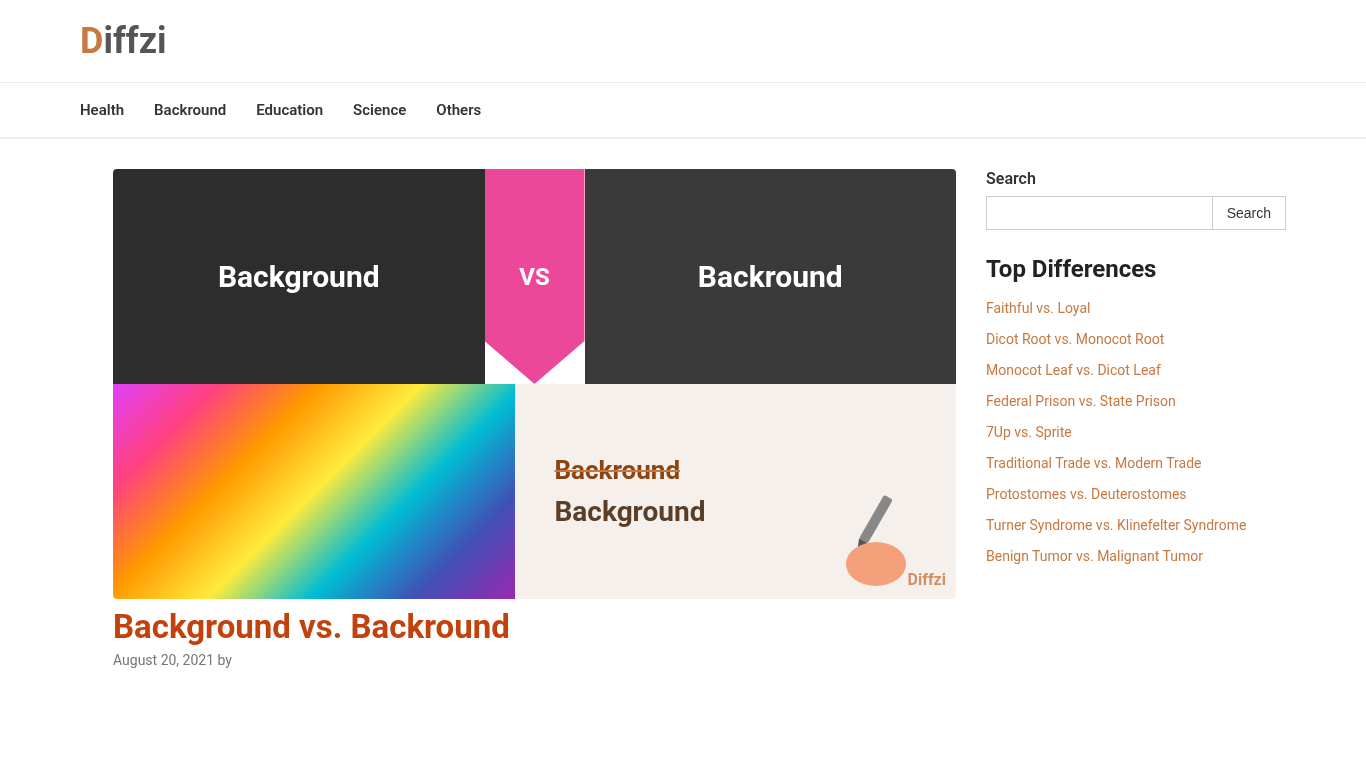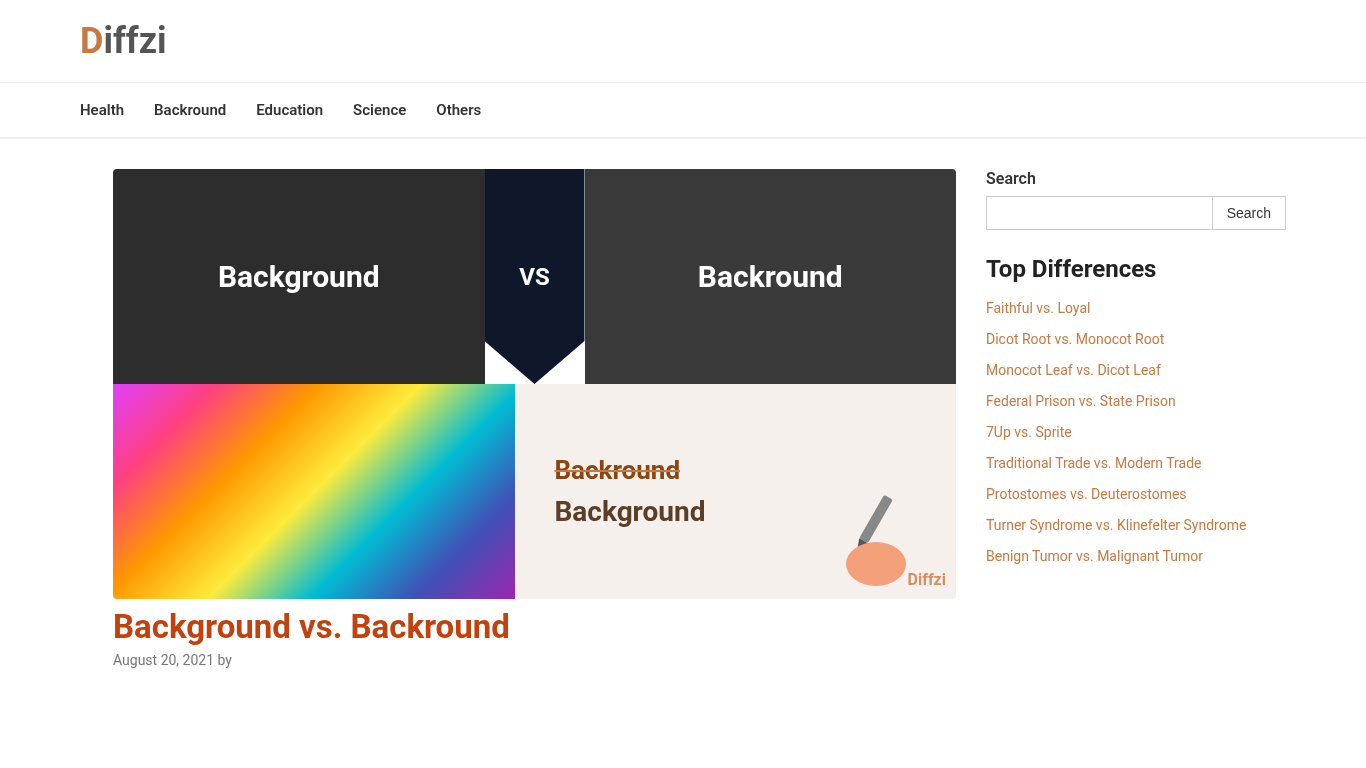--- a/index.html
+++ b/index.html
@@ -34,21 +34,21 @@
       height: 50%;
     }
     .img-top-left {
       flex: 1;
       background: #2d2d2d;
       display: flex; align-items: center; justify-content: center;
       font-size: 30px; font-weight: bold; color: #fff;
     }
     .img-top-center {
       width: 100px;
-      background: #0f172a;
+      background: #ec4899;
       display: flex; align-items: center; justify-content: center;
       font-size: 24px; font-weight: bold; color: #fff;
       position: relative;
       clip-path: polygon(0 0, 100% 0, 100% 80%, 50% 100%, 0 80%);
     }
     .img-top-right {
       flex: 1;
       background: #3a3a3a;
       display: flex; align-items: center; justify-content: center;
       font-size: 30px; font-weight: bold; color: #fff;

